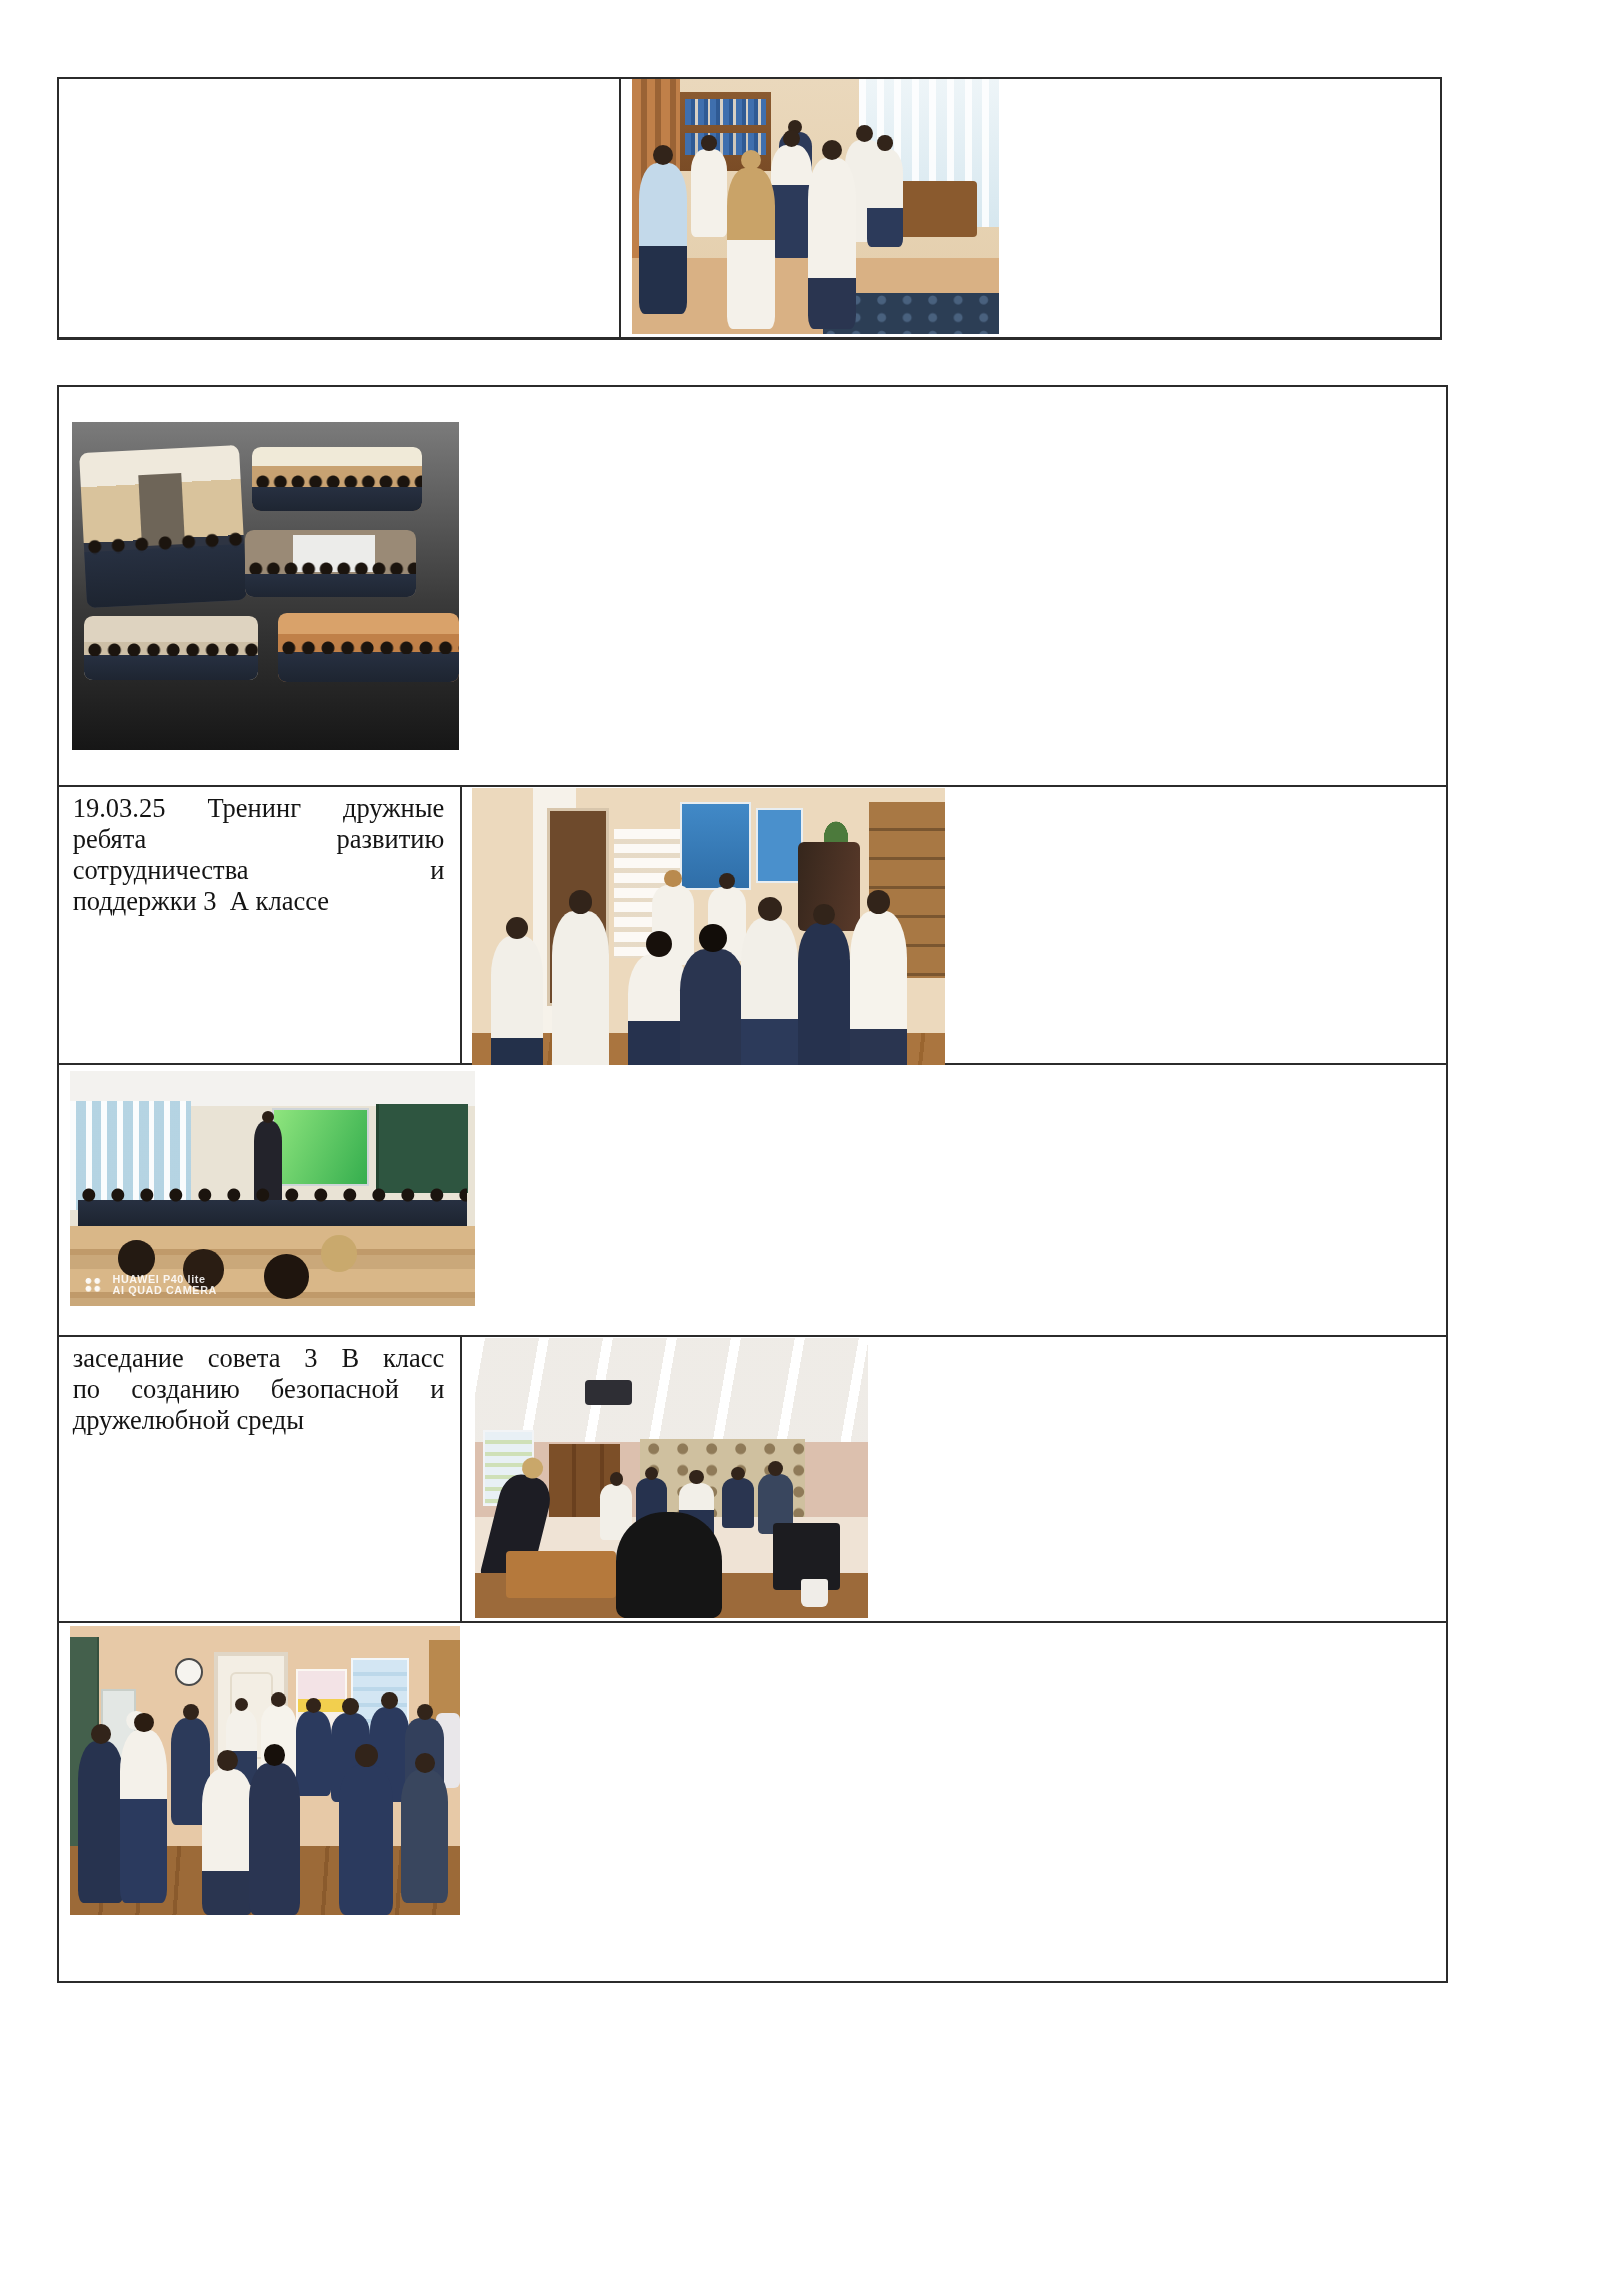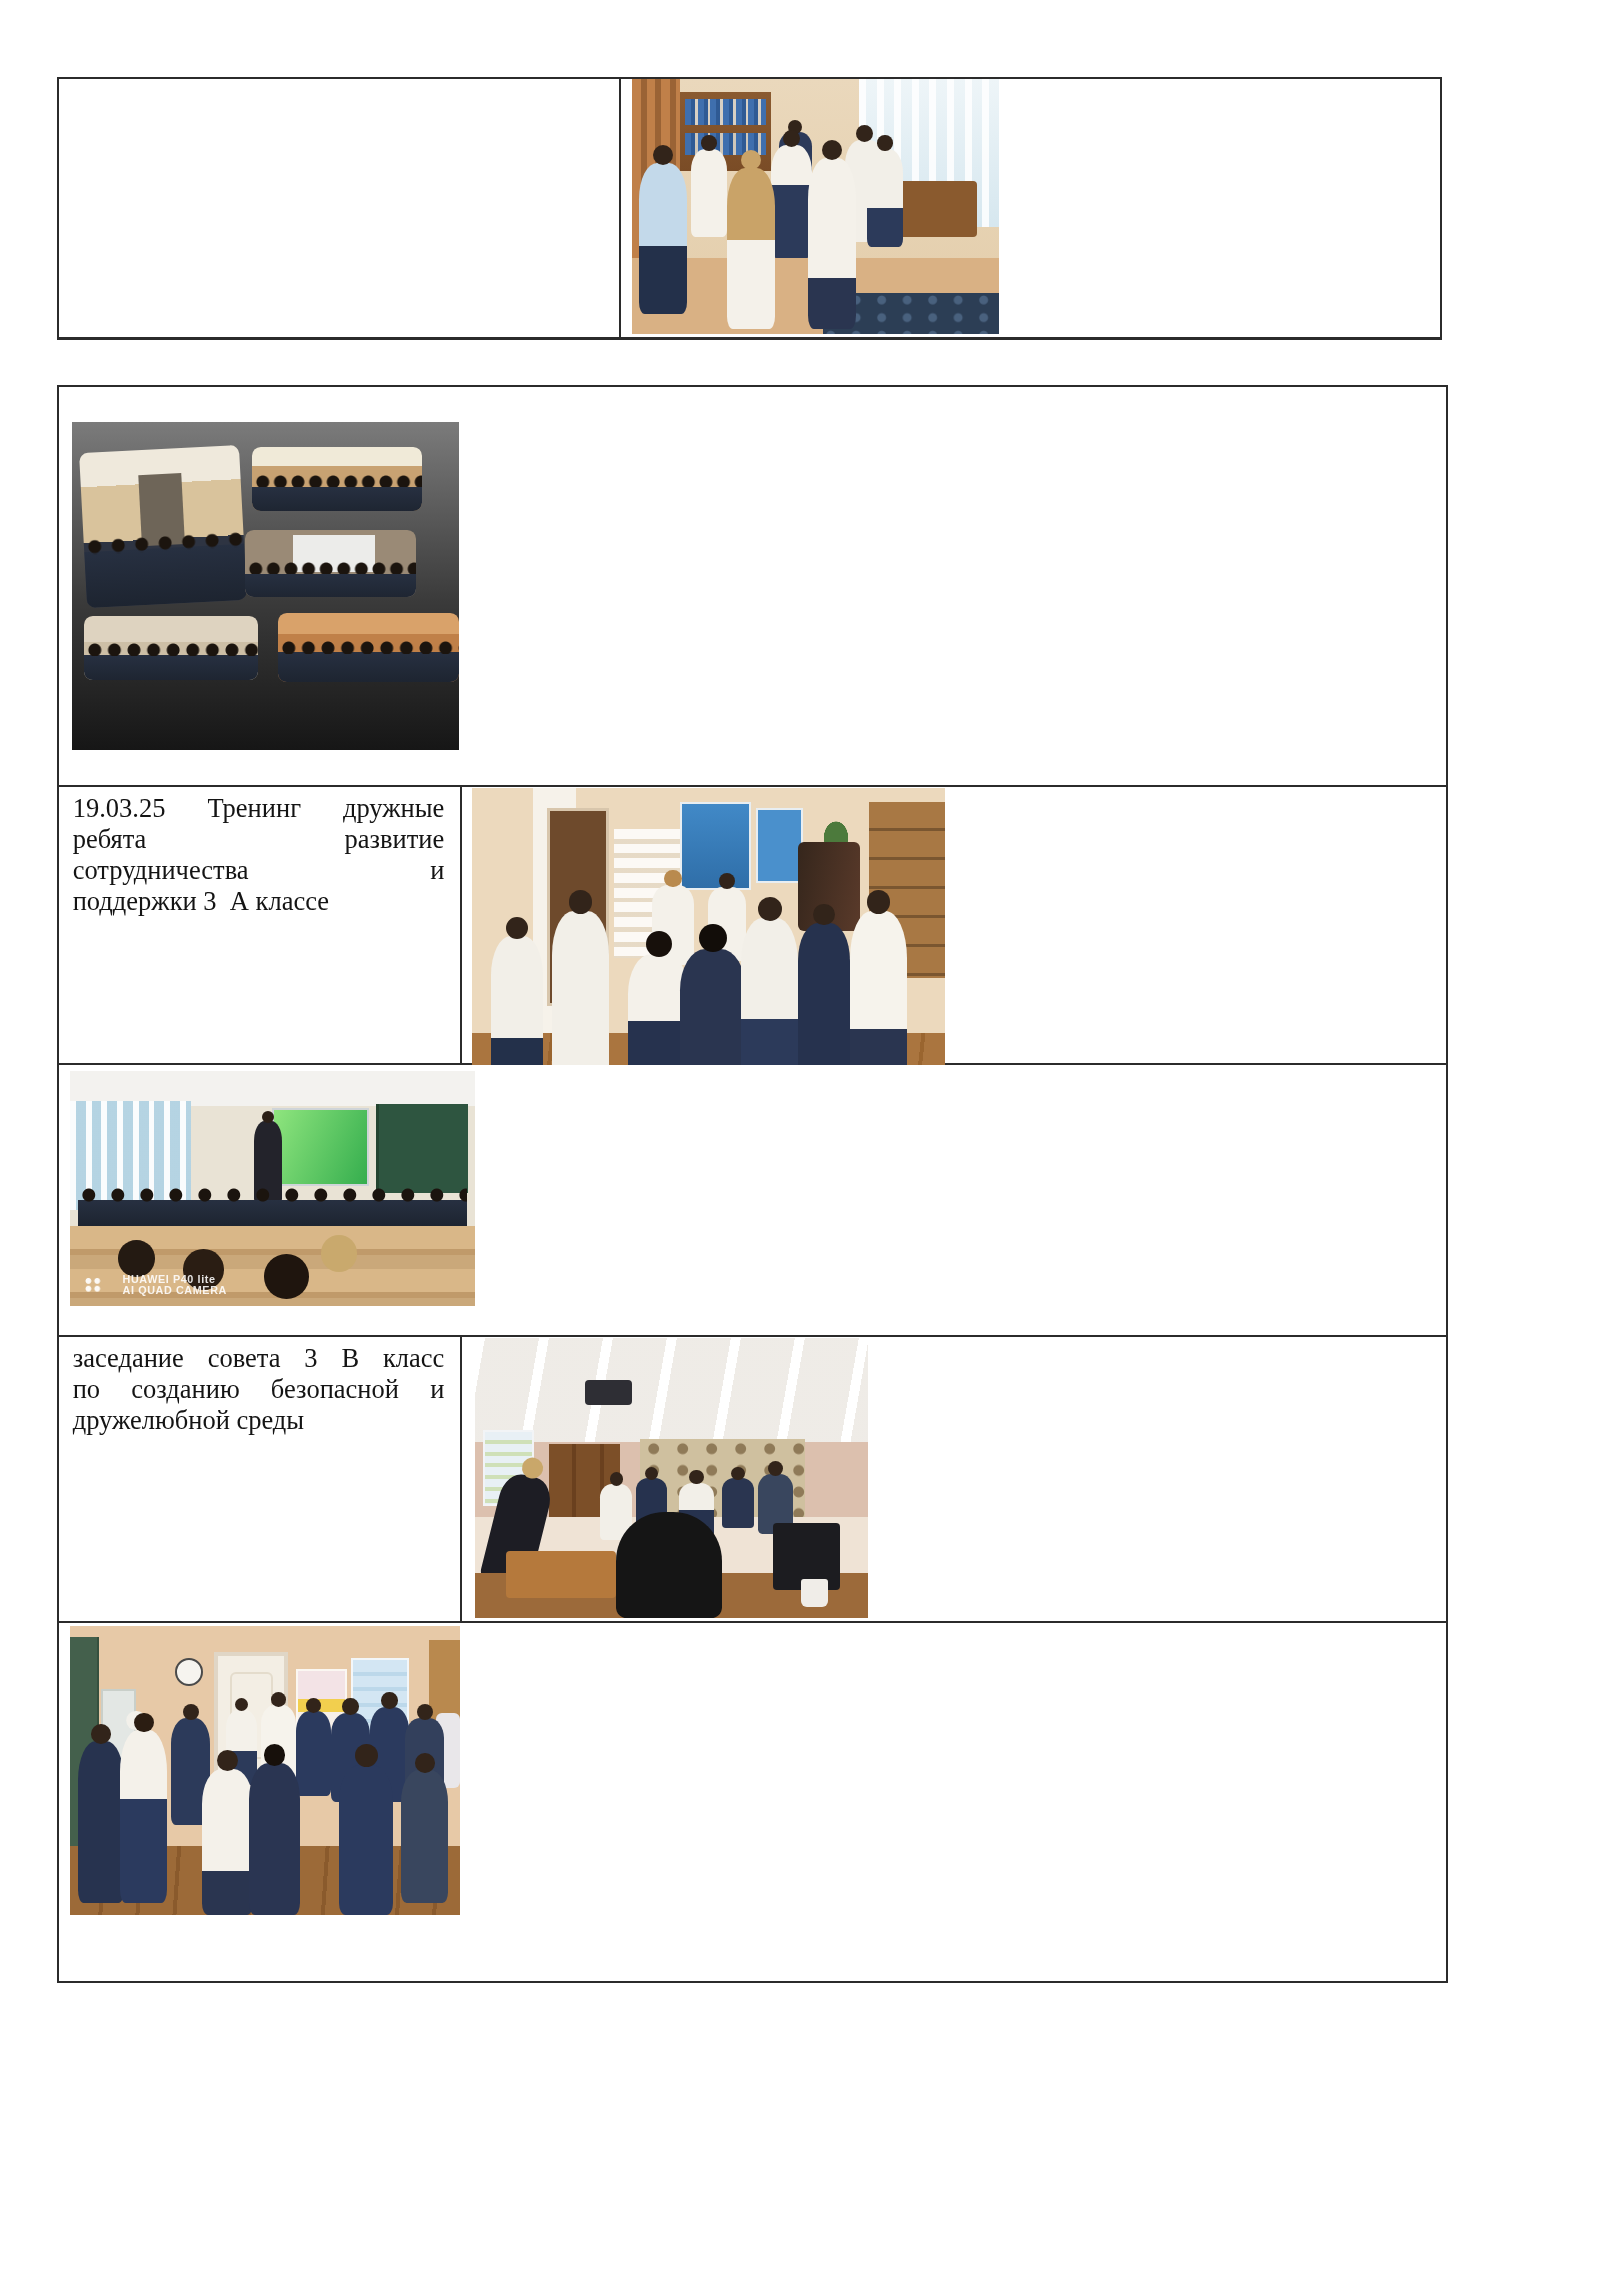--- a/index.html
+++ b/index.html
@@ -39,21 +39,21 @@
   .kid{position:absolute;display:flex;flex-direction:column;align-items:center;}
   .kid i{display:block;}
   .kid .hd{width:42%;aspect-ratio:1/1;border-radius:50%;background:#32241a;z-index:2;}
   .kid .bd{width:100%;flex:1;margin-top:-5%;border-radius:38% 38% 12% 12% / 24% 24% 8% 8%;}
   .hdc{position:absolute;aspect-ratio:1/1;border-radius:50%;}
   .crowd{position:absolute;background:
      radial-gradient(circle at 10.8px 6.9px, #1b140e 5.9px, transparent 6.9px) repeat-x 0 0/23.5px 14.7px,
      linear-gradient(#273041,#1d2430) no-repeat 0 11.8px / 100% calc(100% - 11.8px);}
 
   
-  .wm{position:absolute;left:3.5%;bottom:4%;display:flex;align-items:center;gap:21px;
+  .wm{position:absolute;left:3.5%;bottom:4%;display:flex;align-items:center;gap:11px;
       color:rgba(255,255,255,.88);font-family:"Liberation Sans",sans-serif;}
   .wm-ic{width:17.6px;height:15.7px;background:radial-gradient(circle at 4.4px 3.9px, rgba(255,255,255,.92) 2.5px, transparent 3.3px) 0 0/8.8px 7.8px repeat;}
   .wm-text{display:flex;flex-direction:column;line-height:11.3px;font-size:10.8px;font-weight:bold;letter-spacing:0.6px;}
 </style>
 </head>
 <body>
 
 <div class="page">
 
   <div class="tbl t1">
@@ -126,21 +126,21 @@
           <div class="mini" style="left:206px;top:191px;width:181px;height:69px;background:linear-gradient(180deg,#d9a26a 0 30%,#c08048 30% 100%);">
             <div class="crowd" style="left:0;bottom:0;width:100%;height:60%;background-size:19.6px 12.7px,100% calc(100% - 9.8px);"></div>
           </div>
         </div>
       </div>
     </div>
 
     <div class="t2-row rh1">
       <div class="cell-text">
           <div class="line jst">19.03.25 Тренинг дружные</div>
-          <div class="line jst">ребята развитие</div>
+          <div class="line jst">ребята развитию</div>
           <div class="line jst">сотрудничества и</div>
           <div class="line lft">поддержки 3&nbsp; А классе</div>
         </div>
       <div class="cell-photo">
         <div class="ph ph-r1" role="img" aria-label="Дети 3 А класса стоят в кругу, взявшись за руки, в кабинете с плакатами">
           <div class="abs" style="left:13%;top:0;width:9%;height:72%;background:#f6f2ea;"></div>
           <div class="abs" style="left:16%;top:6%;width:13%;height:58%;background:#6e4a2c;border:3.9px solid #d8c6ac;box-sizing:border-box;"></div>
           <div class="abs" style="left:30%;top:12%;width:14%;height:38%;background:repeating-linear-gradient(180deg,rgba(255,255,255,.95) 0 9.8px,rgba(226,219,206,.6) 9.8px 14.7px);opacity:.9;"></div>
           <div class="abs" style="left:44%;top:4%;width:15%;height:26%;background:linear-gradient(#4189c7,#2f6ea8);border:2.9px solid #e8eef2;box-sizing:border-box;"></div>
           <div class="abs" style="left:60%;top:6%;width:10%;height:22%;background:#4a90cc;border:2.9px solid #e8eef2;box-sizing:border-box;"></div>

